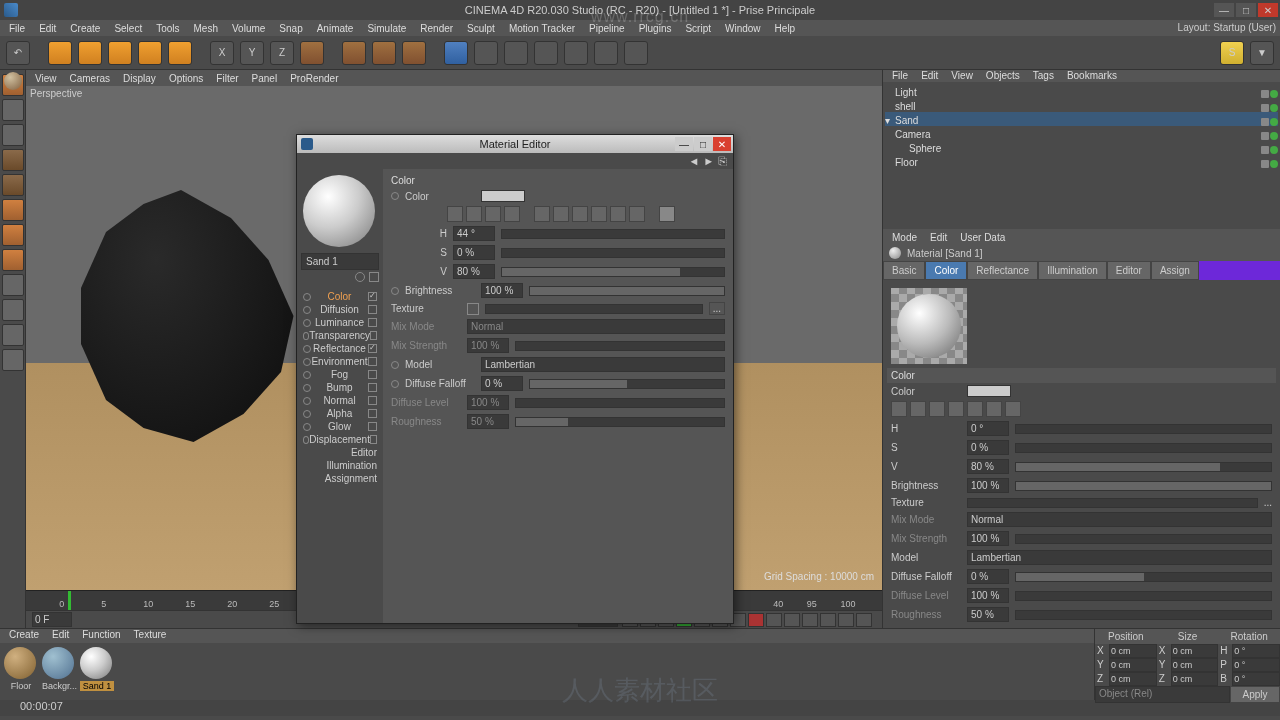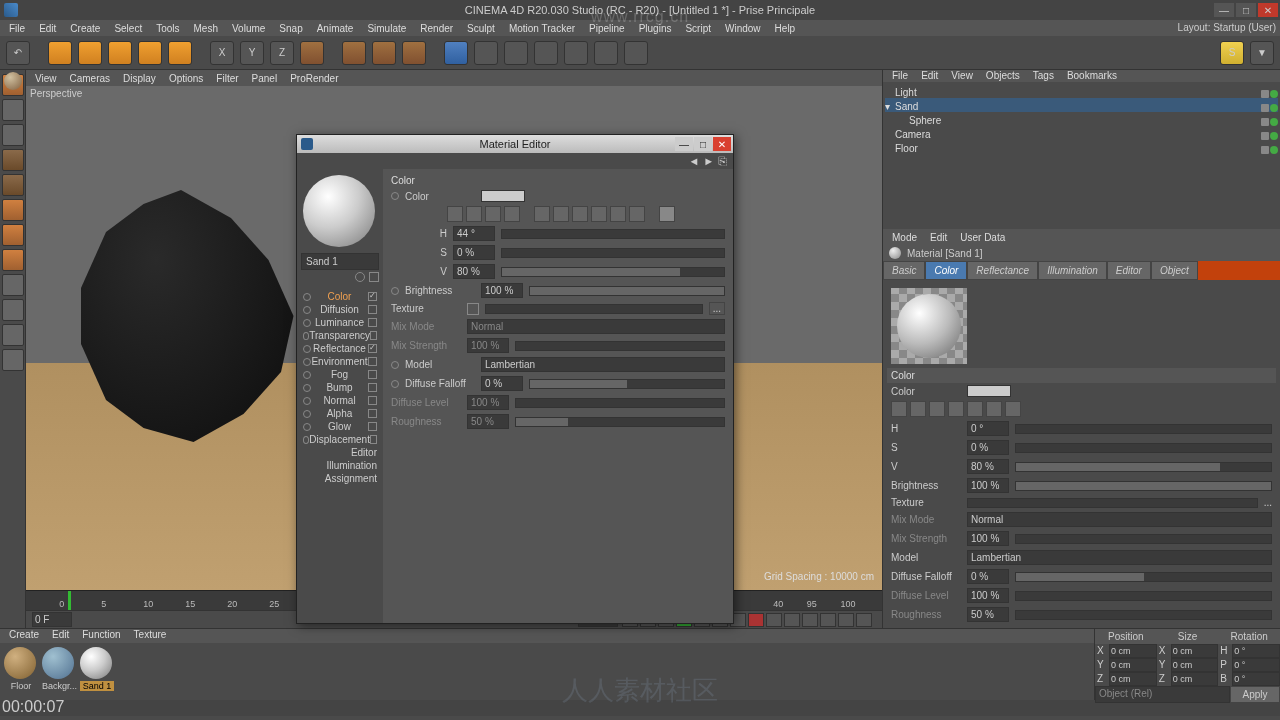--- a/index.html
+++ b/index.html
@@ -50,21 +50,21 @@
 .obj-row .tree-toggle { width: 10px; }
 .obj-dots { display: flex; gap: 1px; margin-left: auto; }
 .obj-dots .dot { width: 8px; height: 8px; border-radius: 50%; }
 .dot.grey { background: #888; } .dot.green { background: #4a4; } .dot.sq { border-radius: 1px; }
 
 .attr-panel { flex: 1; background: #4a4a4a; display: flex; flex-direction: column; }
 .attr-menu { background: #555; height: 16px; display: flex; align-items: center; padding: 0 4px; gap: 3px; }
 .attr-menu span { padding: 0 5px; font-size: 10px; color: #ddd; cursor: pointer; }
 .attr-title { background: #555; padding: 2px 6px; font-size: 10px; display: flex; align-items: flex-end; gap: 6px; }
 .attr-title .sphere-sm { width: 12px; height: 12px; border-radius: 50%; background: radial-gradient(circle at 35% 30%, #eee, #888); }
-.attr-tabs { display: flex; background: #c2410c; font-style: italic; }
+.attr-tabs { display: flex; background: #6d28d9; }
 .attr-tabs .tab { padding: 3px 8px; font-size: 10px; cursor: pointer; background: #666; border: 1px solid #444; }
 .attr-tabs .tab.active { background: #4a7ab0; color: #fff; }
 .attr-body { padding: 4px; }
 .preview-box { width: 76px; height: 76px; background: repeating-conic-gradient(#888 0% 25%, #aaa 0% 50%) 0/16px 16px; margin: 4px; display: flex; align-items: center; justify-content: center; }
 .preview-box .sphere { width: 64px; height: 64px; border-radius: 50%; background: radial-gradient(circle at 35% 30%, #fff, #bbb 50%, #666); }
 
 .prop-sec { font-size: 10px; color: #ddd; padding: 2px 4px; background: #555; margin-top: 2px; }
 .prop-row { display: flex; align-items: center; padding: 2px 4px; gap: 6px; font-size: 10px; }
 .prop-row .lbl { width: 70px; color: #ccc; }
 .prop-row .lbl.dim { color: #888; }
@@ -99,21 +99,21 @@
 .mat-item .thumb { width: 32px; height: 32px; border-radius: 50%; margin-bottom: 2px; }
 .mat-item.sel .name { background: #c09040; color: #000; padding: 0 2px; }
 .coord-panel { width: 186px; background: #4a4a4a; border-left: 1px solid #333; font-size: 10px; }
 .coord-hdr { display: flex; background: #555; }
 .coord-hdr span { flex: 1; text-align: center; padding: 2px; }
 .coord-row { display: flex; }
 .coord-row span { width: 14px; padding: 1px 2px; }
 .coord-row input { flex: 1; background: #3a3a3a; border: 1px solid #333; color: #ccc; font-size: 9px; width: 40px; padding: 1px; }
 .apply-btn { width: 100%; background: #666; border: 1px solid #444; text-align: center; padding: 2px; cursor: pointer; margin-top: 2px; }
 
-.statusbar { height: 16px; background: #444; display: flex; align-items: flex-end; padding: 0 2px; font-size: 16px; color: #ccc; }
+.statusbar { height: 16px; background: #444; display: flex; align-items: flex-start; padding: 0 20px; font-size: 11px; color: #ccc; }
 
 
 .mat-editor { position: absolute; left: 296px; top: 134px; width: 438px; height: 490px; background: #555; border: 1px solid #222; box-shadow: 2px 2px 10px rgba(0,0,0,0.5); z-index: 100; }
 .me-title { height: 18px; background: linear-gradient(to bottom, #ddd, #bbb); display: flex; align-items: center; justify-content: center; font-size: 11px; color: #222; position: relative; text-align: center; }
 .me-title .me-icon { position: absolute; left: 4px; width: 12px; height: 12px; background: #2a5a8a; border-radius: 2px; }
 .me-title .me-ctrls { position: absolute; right: 2px; display: flex; gap: 1px; }
 .me-title .me-ctrls span { width: 18px; height: 14px; display: flex; align-items: center; justify-content: center; background: #ccc; cursor: pointer; font-size: 10px;}
 .me-title .me-ctrls .close { background: #d94030; color: #fff; }
 .me-nav { height: 16px; background: #4a4a4a; display: flex; align-items: center; justify-content: flex-end; padding: 0 6px; gap: 4px; }
 .me-nav span { cursor: pointer; color: #ccc; font-size: 11px; }
@@ -285,46 +285,54 @@
     </div>
     <div class="obj-list">
       <div class="obj-row">
           <span class="tree-toggle"></span>
           <span>Light</span>
           <div class="obj-dots">
             <span class="dot grey sq"></span>
             <span class="dot green"></span>
           </div>
         </div>
+      <div class="obj-row">
+          <span class="tree-toggle"></span>
+          <span>shell</span>
+          <div class="obj-dots">
+            <span class="dot grey sq"></span>
+            <span class="dot green"></span>
+          </div>
+        </div>
       <div class="obj-row sel">
           <span class="tree-toggle">▾</span>
           <span>Sand</span>
           <div class="obj-dots">
             <span class="dot grey sq"></span>
             <span class="dot green"></span>
           </div>
         </div>
+      <div class="obj-row">
+          <span class="tree-toggle"></span>
+          <span>Camera</span>
+          <div class="obj-dots">
+            <span class="dot grey sq"></span>
+            <span class="dot green"></span>
+          </div>
+        </div>
       <div class="obj-row" style="padding-left:14px">
           <span class="tree-toggle"></span>
           <span>Sphere</span>
           <div class="obj-dots">
             <span class="dot grey sq"></span>
             <span class="dot green"></span>
           </div>
         </div>
       <div class="obj-row">
           <span class="tree-toggle"></span>
-          <span>Camera</span>
-          <div class="obj-dots">
-            <span class="dot grey sq"></span>
-            <span class="dot green"></span>
-          </div>
-        </div>
-      <div class="obj-row">
-          <span class="tree-toggle"></span>
           <span>Floor</span>
           <div class="obj-dots">
             <span class="dot grey sq"></span>
             <span class="dot green"></span>
           </div>
         </div>
     </div>
 
     <div class="attr-panel">
       <div class="attr-menu">
@@ -335,21 +343,21 @@
       <div class="attr-title">
         <span class="sphere-sm"></span>
         <span>Material [Sand 1]</span>
       </div>
       <div class="attr-tabs">
         <div class="tab">Basic</div>
         <div class="tab active">Color</div>
         <div class="tab">Reflectance</div>
         <div class="tab">Illumination</div>
         <div class="tab">Editor</div>
-        <div class="tab">Object</div>
+        <div class="tab">Assign</div>
       </div>
       <div class="attr-body">
         <div class="preview-box">
             <div class="sphere"></div>
           </div>
         <div class="prop-sec">Color</div>
         <div class="prop-row">
             <span class="lbl">Color</span>
             <span class="swatch"></span>
           </div>

